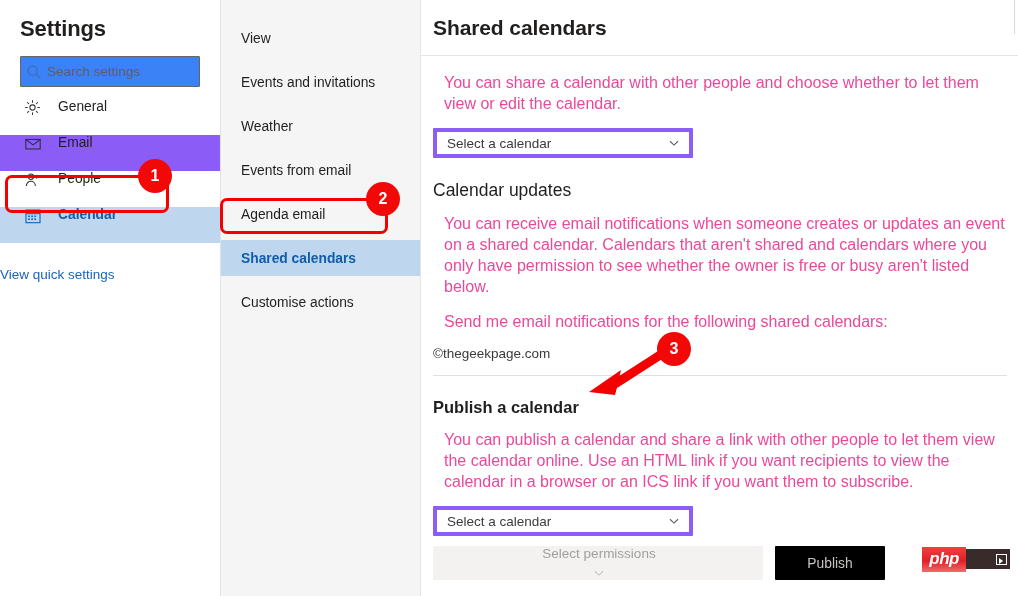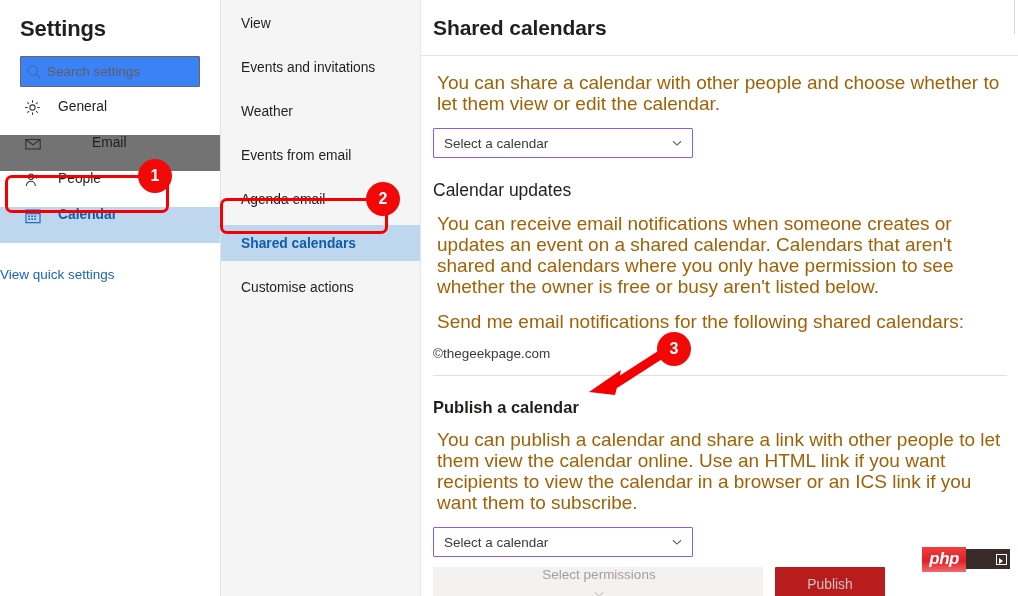--- a/index.html
+++ b/index.html
@@ -88,21 +88,21 @@
     flex: 0 0 28px;
     display: flex;
     align-items: center;
     color: #32302f;
   }
   .nav-item .nav-label {
     font-size: 13.8px;
     color: #201f1e;
     margin-left: 6px;
   }
-  .nav-item.hovered { background: #737373; gap: 34px; }
+  .nav-item.hovered { background: #8b5cf6; }
   .nav-item.selected {
     background: #bed7ef;
   }
   .nav-item.selected .nav-label {
     color: #0f5dab;
     font-weight: bold;
   }
   .nav-item.selected .nav-icon { color: #1768c2; }
 
   .quick-settings {
@@ -115,21 +115,21 @@
   
   .midcol {
     width: 200px;
     flex: 0 0 200px;
     height: 596px;
     background: #f5f5f5;
     border-left: 1px solid #e3e3e3;
     box-sizing: border-box;
     position: relative;
   }
-  .mid-list { padding-top: 5px; }
+  .mid-list { padding-top: 20px; }
   .mid-item {
     height: 36px;
     display: flex;
     align-items: center;
     padding-left: 20px;
     box-sizing: border-box;
     font-size: 13.8px;
     color: #201f1e;
     cursor: pointer;
     margin-bottom: 8px;
@@ -161,25 +161,25 @@
   .main-title {
     font-size: 21px;
     font-weight: bold;
     color: #201f1e;
     letter-spacing: -0.1px;
   }
   .main-body {
     padding: 16px 12px 0 12px;
   }
   .para {
-    font-size: 19px;
-    color: #a16207;
+    font-size: 16px;
+    color: #ec4899;
     line-height: 21px;
     max-width: 568px;
-    margin: 0 0 14px 4px;
+    margin: 0 0 14px 11px;
   }
   .section-h2 {
     font-size: 17.5px;
     color: #201f1e;
     margin: 22px 0 12px 0;
     font-weight: normal;
   }
   .section-h2.bold {
     font-weight: bold;
     font-size: 16.5px;
@@ -192,21 +192,21 @@
   .divider {
     height: 1px;
     background: #e1dfdd;
     margin: 8px 0 14px 0;
     width: 574px;
   }
 
   .select-box {
     width: 260px;
     height: 30px;
-    border: 1px solid #8b5cf6;
+    border: 4px solid #8b5cf6;
     box-sizing: border-box;
     display: flex;
     align-items: center;
     justify-content: space-between;
     padding: 0 8px 0 10px;
     font-size: 13.5px;
     color: #3b3a39;
     background: #fff;
     cursor: pointer;
     border-radius: 1px;
@@ -226,21 +226,21 @@
 
   .row-controls {
     display: flex;
     align-items: center;
     gap: 12px;
     margin-top: 10px;
   }
   .publish-btn {
     width: 110px;
     height: 34px;
-    background: #b91c1c;
+    background: #000000;
     color: #c6c4c2;
     border: none;
     font-size: 13.8px;
     font-family: "Liberation Sans", sans-serif;
     cursor: default;
     border-radius: 1px;
   }
 
   
   .php-badge {

